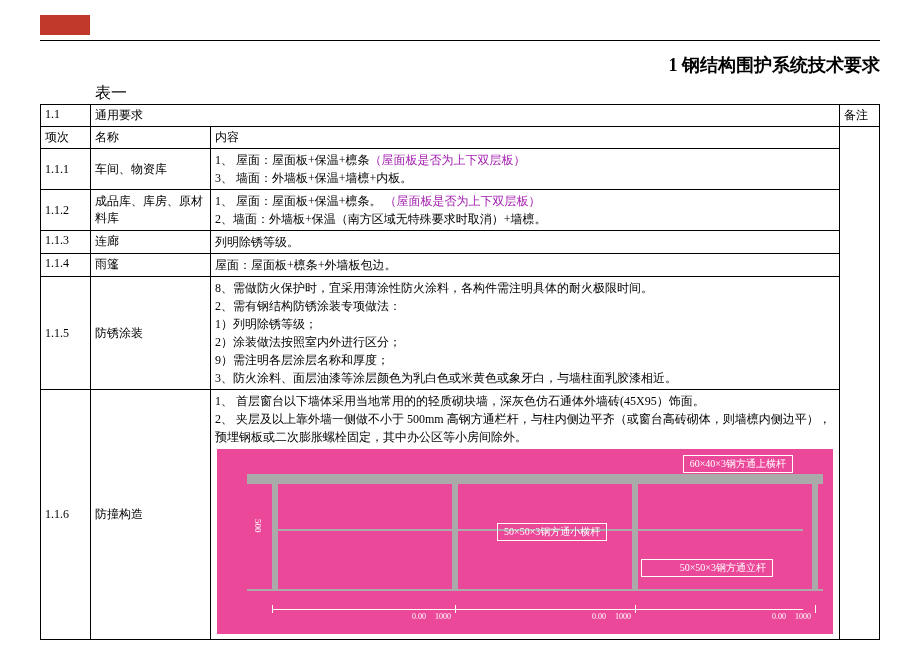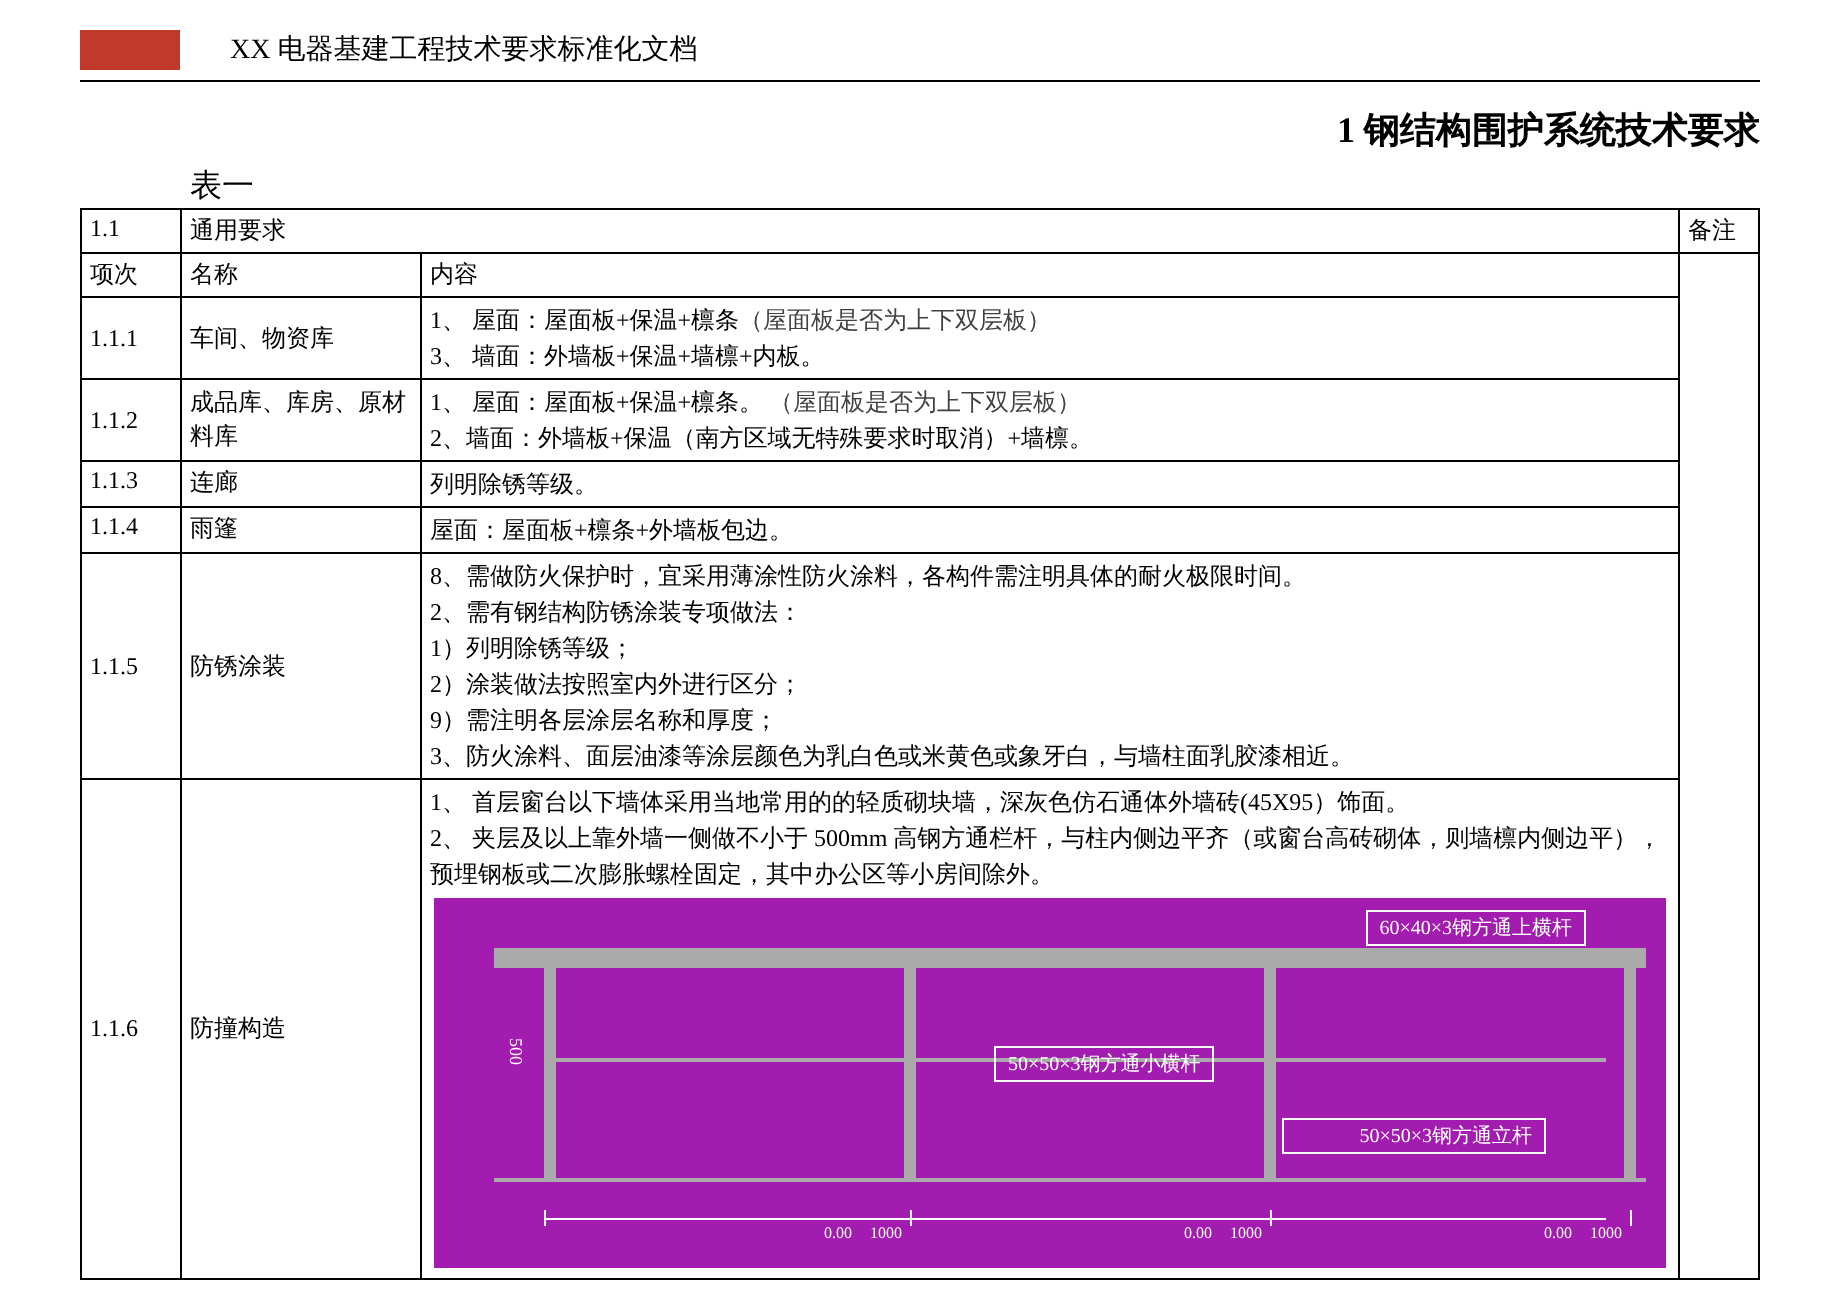--- a/index.html
+++ b/index.html
@@ -51,26 +51,26 @@
       border: 1px solid #000;
       padding: 2px 4px;
       vertical-align: top;
       font-size: 12px;
       text-align: left;
       font-weight: normal;
     }
     .col-idx { width: 50px; }
     .col-name { width: 120px; }
     .col-note { width: 40px; }
-    .red-text { color: #404040; }
+    .red-text { color: #a21caf; }
     .vmiddle { vertical-align: middle !important; }
     .content-line { line-height: 1.5; }
     
     .diagram {
-      background: #a21caf;
+      background: #ec4899;
       color: #fff;
       position: relative;
       height: 185px;
       margin: 3px 2px 3px 2px;
       font-family: "SimSun", serif;
     }
     .diagram .rail { position: absolute; background: #aaa; }
     .diagram .post { position: absolute; background: #aaa; }
     .diagram .lbl {
       position: absolute;
@@ -97,21 +97,20 @@
       writing-mode: vertical-rl;
       font-size: 9px;
       color: #fff;
     }
   </style>
 </head>
 <body>
 
 <div class="header">
   <div class="red-block"></div>
-  <div class="doc-title">XX 电器基建工程技术要求标准化文档</div>
 </div>
 <hr class="top-rule">
 
 <h1 class="section-title">
   <span>1</span>&nbsp;<span>钢结构围护系统技术要求</span>
 </h1>
 <div class="table-caption">表一</div>
 
 <table class="main">
   <colgroup>

